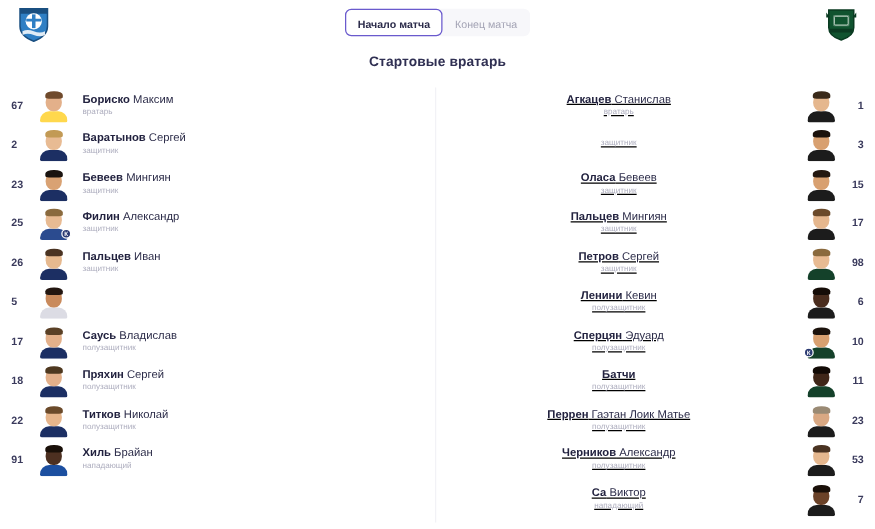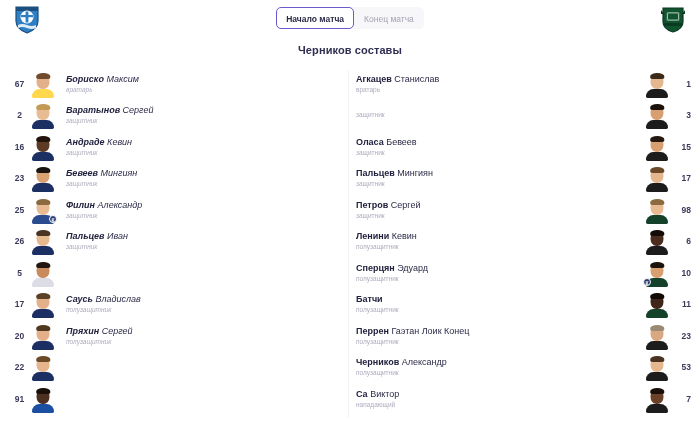--- a/index.html
+++ b/index.html
@@ -92,21 +92,21 @@
   .col.right .row { flex-direction: row-reverse; }
 
   .num {
     width: 30px;
     flex: 0 0 30px;
     text-align: center;
     font-size: 8.5px;
     font-weight: bold;
     color: #3a3a5c;
   }
-  .col.left .num  { text-align: center; padding-left: 9px; }
+  .col.left .num  { text-align: left; padding-left: 9px; }
   .col.right .num { text-align: right; padding-right: 9px; }
 
   .avatar-wrap {
     position: relative;
     width: 26px; flex: 0 0 26px;
     height: 28px;
     display: flex; align-items: flex-end; justify-content: center;
   }
   .avatar {
     position: relative;
@@ -136,22 +136,22 @@
     bottom: 0;
     width: 22px; height: 9px;
     border-radius: 9px 9px 2px 2px;
   }
 
   .info {
     flex: 1 1 auto;
     padding: 0 6px;
     min-width: 0;
   }
-  .col.left .info  { text-align: left; padding-left: 10px; font-style: italic; }
-  .col.right .info { text-align: left; padding-right: 10px; }
+  .col.left .info  { text-align: left; padding-left: 10px; }
+  .col.right .info { text-align: center; padding-right: 10px; text-decoration: underline; }
 
   .pname {
     font-size: 9px;
     color: #22223f;
     line-height: 12px;
     white-space: nowrap;
   }
   .pname .last  { font-weight: bold; }
   .pname .first { font-weight: normal; color: #2b2b48; }
 
@@ -207,21 +207,21 @@
         <rect x="8.5" y="8" width="13" height="9" rx="1" fill="#ffffff" opacity=".28"></rect>
         <rect x="9.5" y="9" width="11" height="7" rx="1" fill="#10532f" stroke="#cfe0d4" stroke-width=".7"></rect>
         <rect x="6" y="19" width="18" height="3" fill="#0a3a21"></rect>
         <path d="M3 6 L6 10 L3 10 Z" fill="#0a3a21"></path>
         <path d="M27 6 L24 10 L27 10 Z" fill="#0a3a21"></path>
       </svg>
     </div>
 
   </div>
 
-  <div class="section-title">Черников составы</div>
+  <div class="section-title">Стартовые вратарь</div>
 
   <div class="rosters">
     <div class="divider"></div>
     <div class="col left" id="home-col">
         <div class="row">
           <div class="num">67</div>
           <div class="avatar-wrap">
             <div class="avatar">
               <div class="kit" style="background:#ffd84d"></div>
               <div class="head" style="background:#e3b08a"></div>
@@ -241,34 +241,20 @@
               <div class="head" style="background:#e8bb93"></div>
               <div class="hair" style="background:#c29a55"></div>
             </div>
           </div>
           <div class="info">
             <div class="pname"><span class="last">Варатынов</span><span class="first"> Сергей</span></div>
             <div class="pos">защитник</div>
           </div>
         </div>
         <div class="row">
-          <div class="num">16</div>
-          <div class="avatar-wrap">
-            <div class="avatar">
-              <div class="kit" style="background:#1c2f63"></div>
-              <div class="head" style="background:#5d3a24"></div>
-              <div class="hair" style="background:#22140c"></div>
-            </div>
-          </div>
-          <div class="info">
-            <div class="pname"><span class="last">Андраде</span><span class="first"> Кевин</span></div>
-            <div class="pos">защитник</div>
-          </div>
-        </div>
-        <div class="row">
           <div class="num">23</div>
           <div class="avatar-wrap">
             <div class="avatar">
               <div class="kit" style="background:#1c2f63"></div>
               <div class="head" style="background:#d9a273"></div>
               <div class="hair" style="background:#1a1410"></div>
             </div>
           </div>
           <div class="info">
             <div class="pname"><span class="last">Бевеев</span><span class="first"> Мингиян</span></div>
@@ -322,21 +308,21 @@
               <div class="head" style="background:#e3b08a"></div>
               <div class="hair" style="background:#5a4026"></div>
             </div>
           </div>
           <div class="info">
             <div class="pname"><span class="last">Саусь</span><span class="first"> Владислав</span></div>
             <div class="pos">полузащитник</div>
           </div>
         </div>
         <div class="row">
-          <div class="num">20</div>
+          <div class="num">18</div>
           <div class="avatar-wrap">
             <div class="avatar">
               <div class="kit" style="background:#1c2f63"></div>
               <div class="head" style="background:#e3b08a"></div>
               <div class="hair" style="background:#4e381f"></div>
             </div>
           </div>
           <div class="info">
             <div class="pname"><span class="last">Пряхин</span><span class="first"> Сергей</span></div>
             <div class="pos">полузащитник</div>
@@ -344,30 +330,38 @@
         </div>
         <div class="row">
           <div class="num">22</div>
           <div class="avatar-wrap">
             <div class="avatar">
               <div class="kit" style="background:#1c2f63"></div>
               <div class="head" style="background:#e6b58b"></div>
               <div class="hair" style="background:#6b4a2a"></div>
             </div>
           </div>
+          <div class="info">
+            <div class="pname"><span class="last">Титков</span><span class="first"> Николай</span></div>
+            <div class="pos">полузащитник</div>
+          </div>
         </div>
         <div class="row">
           <div class="num">91</div>
           <div class="avatar-wrap">
             <div class="avatar">
               <div class="kit" style="background:#1c4fa0"></div>
               <div class="head" style="background:#4d3021"></div>
               <div class="hair" style="background:#1a1009"></div>
             </div>
           </div>
+          <div class="info">
+            <div class="pname"><span class="last">Хиль</span><span class="first"> Брайан</span></div>
+            <div class="pos">нападающий</div>
+          </div>
         </div>
       </div>
     <div class="col right" id="away-col">
         <div class="row">
           <div class="num">1</div>
           <div class="avatar-wrap">
             <div class="avatar">
               <div class="kit" style="background:#1c1c1c"></div>
               <div class="head" style="background:#e5b78e"></div>
               <div class="hair" style="background:#3a2a1a"></div>
@@ -479,21 +473,21 @@
         <div class="row">
           <div class="num">23</div>
           <div class="avatar-wrap">
             <div class="avatar">
               <div class="kit" style="background:#1c1c1c"></div>
               <div class="head" style="background:#d9a883"></div>
               <div class="hair" style="background:#9a8a74"></div>
             </div>
           </div>
           <div class="info">
-            <div class="pname"><span class="last">Перрен</span><span class="first"> Гаэтан Лоик Конец</span></div>
+            <div class="pname"><span class="last">Перрен</span><span class="first"> Гаэтан Лоик Матье</span></div>
             <div class="pos">полузащитник</div>
           </div>
         </div>
         <div class="row">
           <div class="num">53</div>
           <div class="avatar-wrap">
             <div class="avatar">
               <div class="kit" style="background:#1c1c1c"></div>
               <div class="head" style="background:#e5b78e"></div>
               <div class="hair" style="background:#4a3322"></div>

